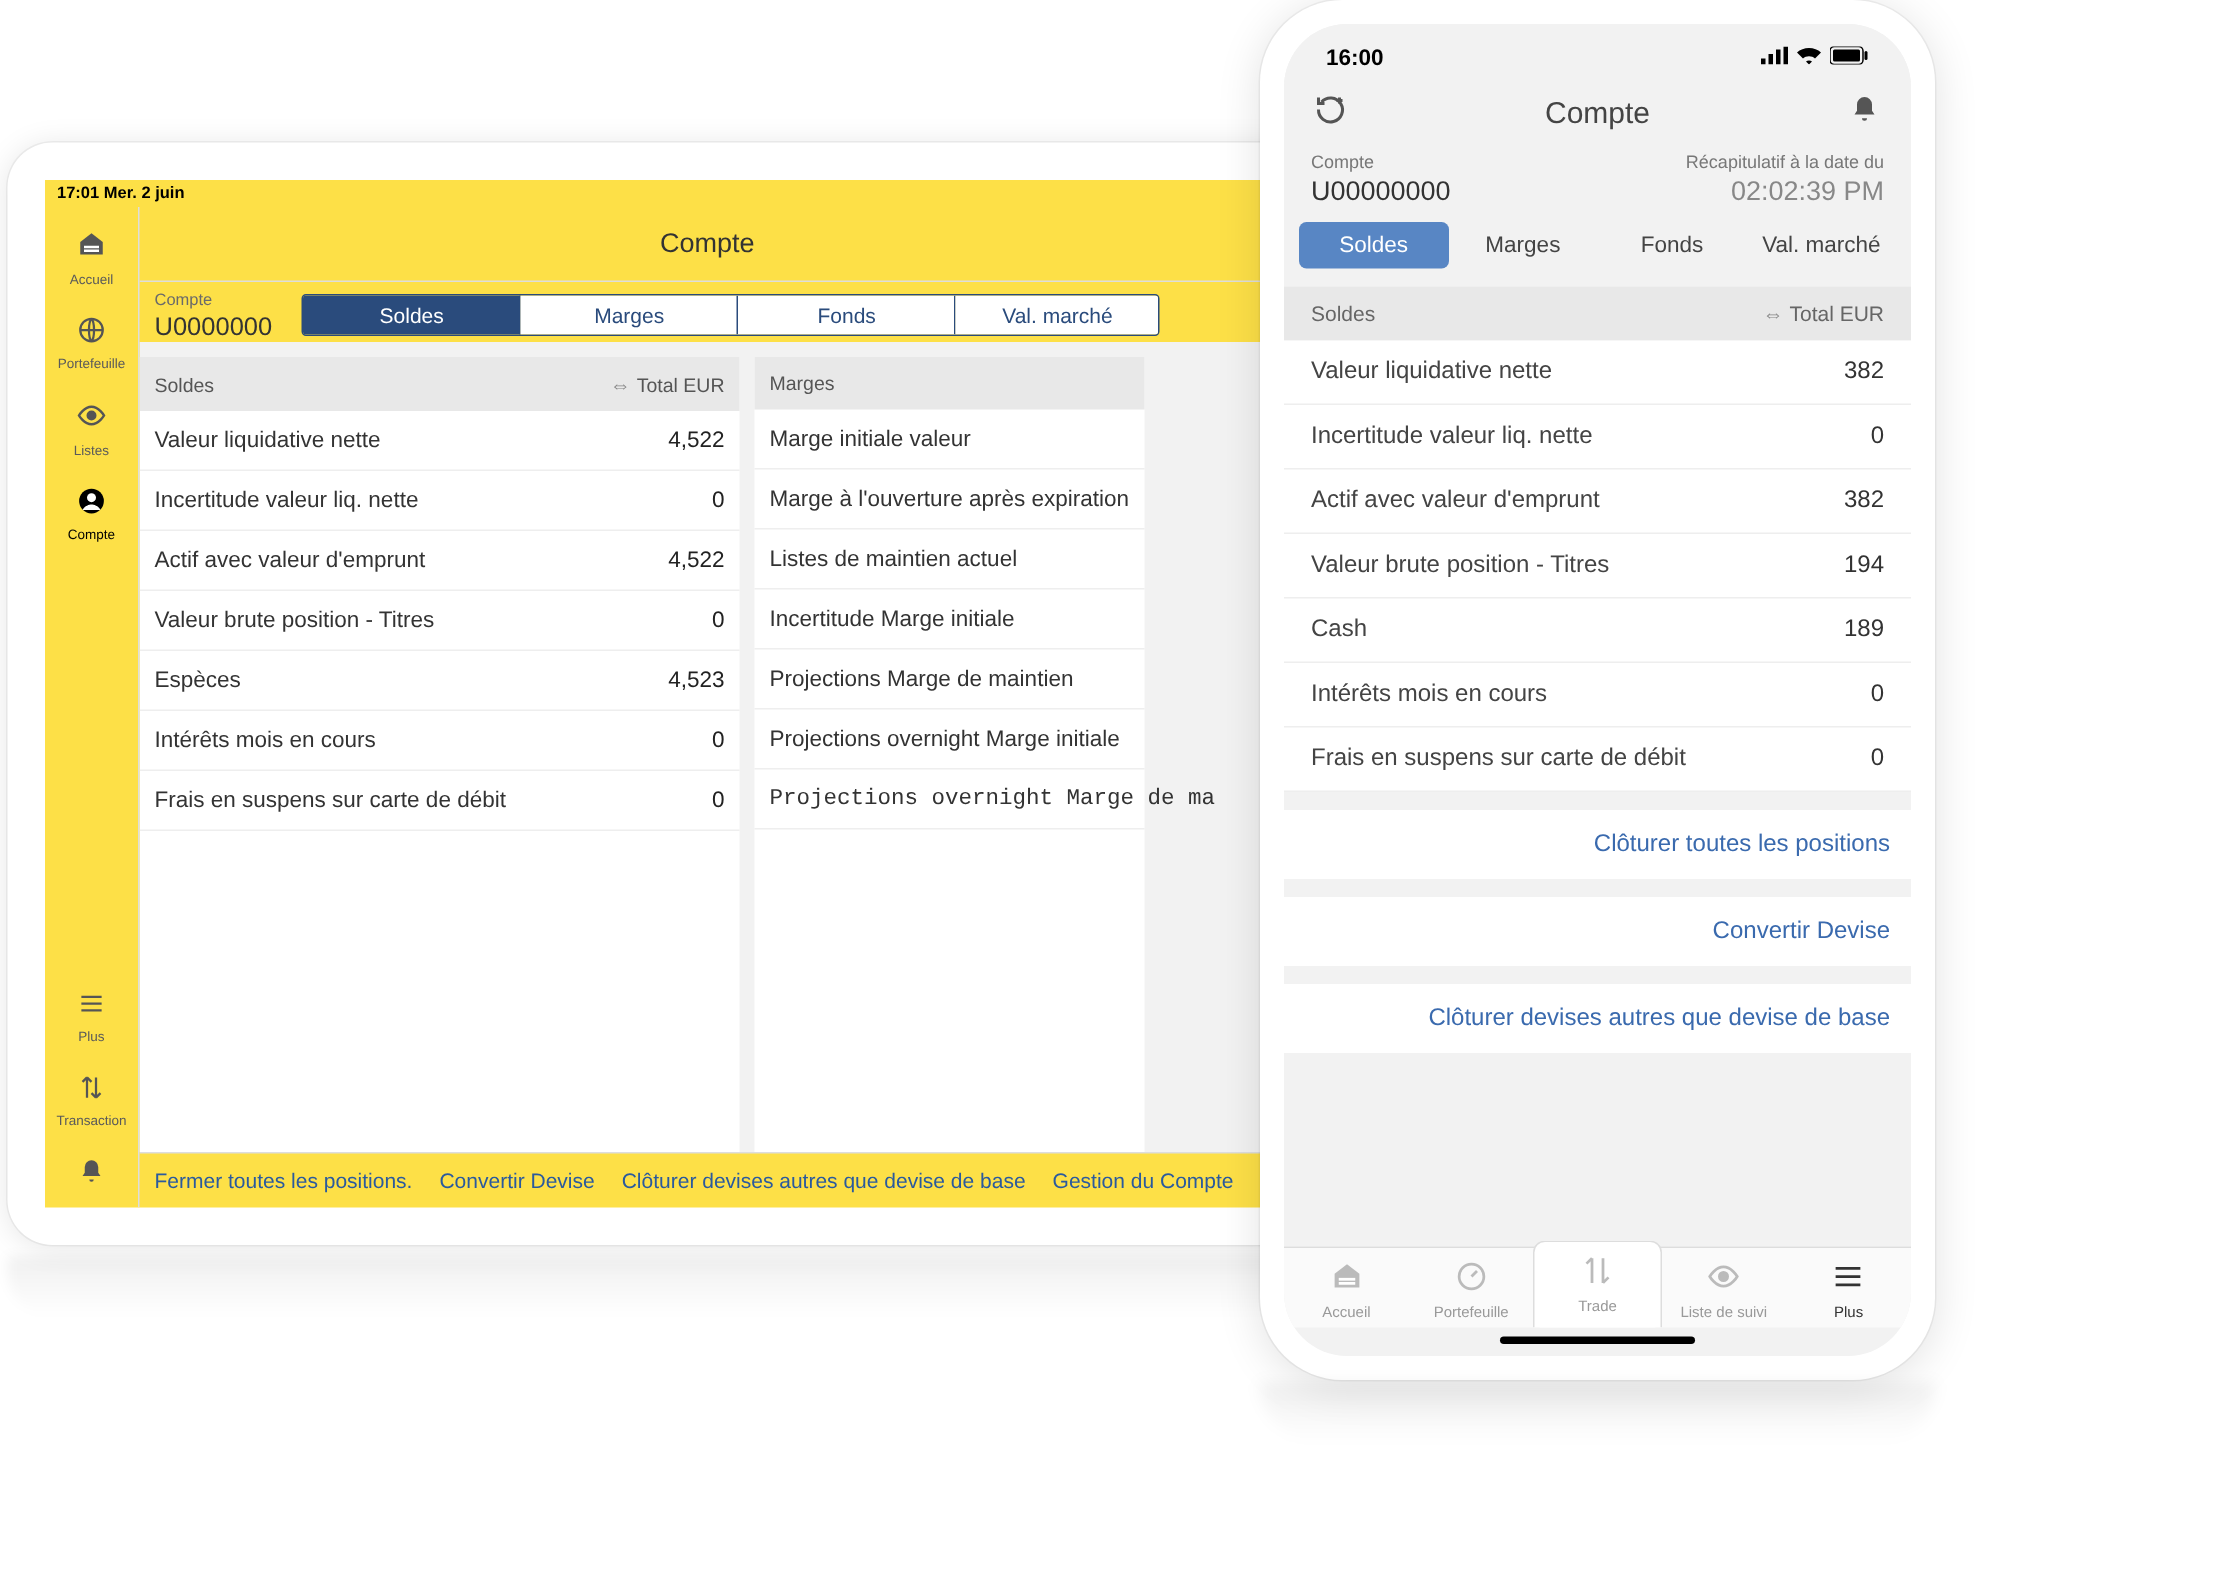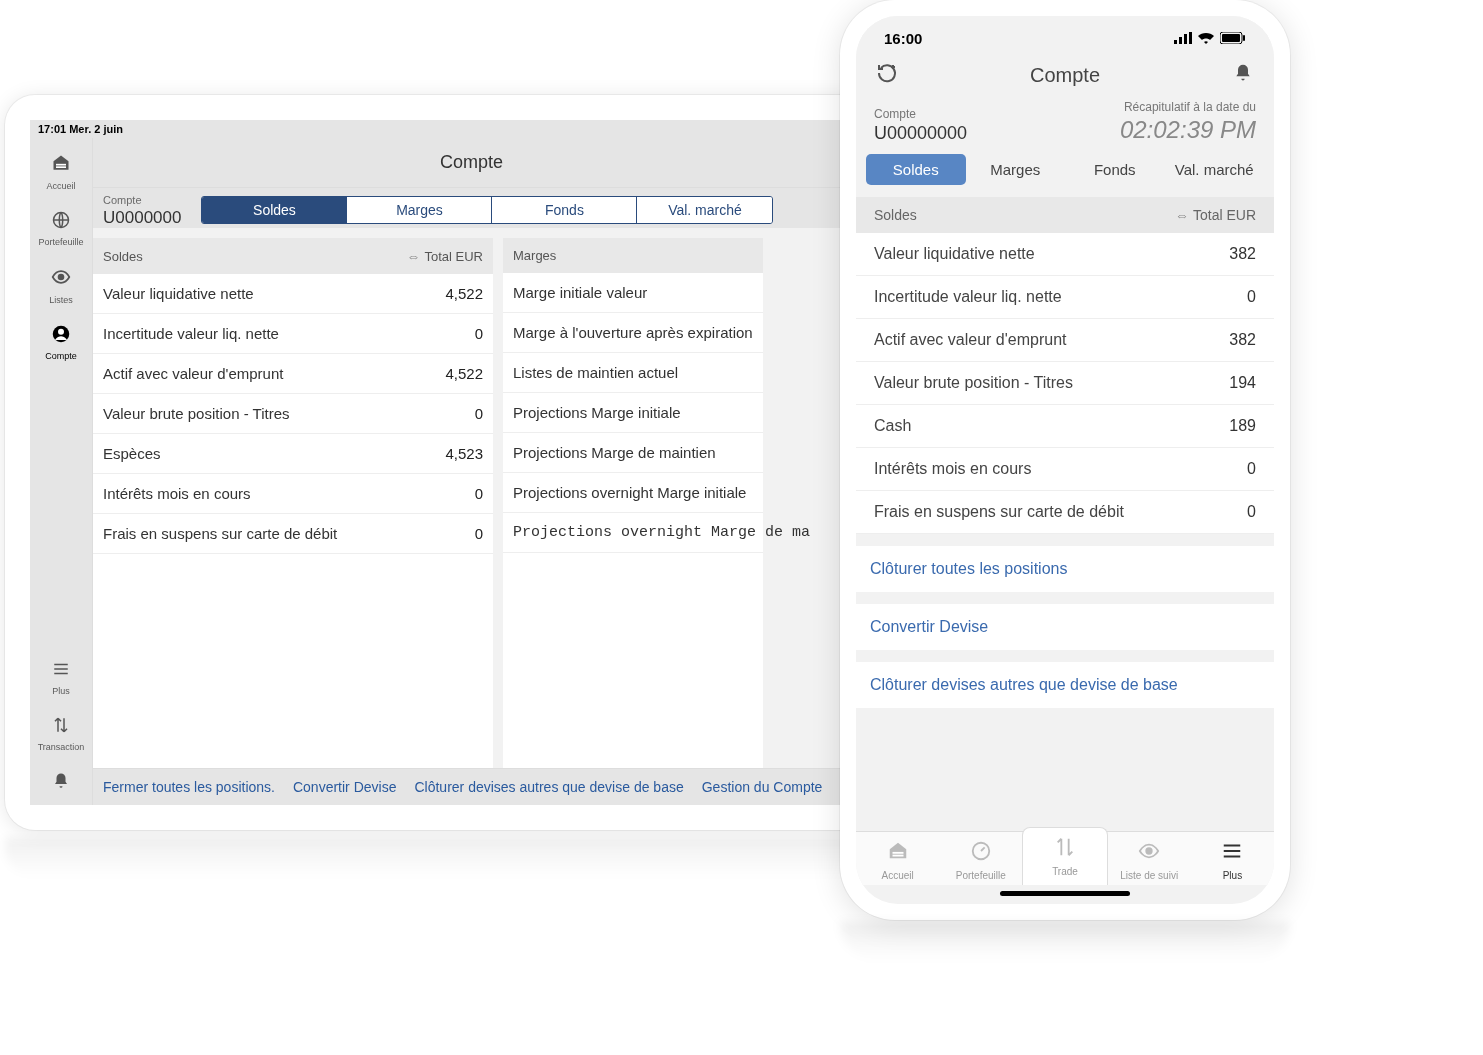--- a/index.html
+++ b/index.html
@@ -13,21 +13,21 @@
     width: 870px;
     height: 735px;
     background: #fff;
     border-radius: 30px;
     box-shadow: 0 2px 20px rgba(0,0,0,0.1), 0 0 0 1px rgba(0,0,0,0.05);
     padding: 25px;
   }
   .tablet-screen {
     width: 100%;
     height: 100%;
-    background: #e5e5e5;
+    background: #fde047;
     display: flex;
     flex-direction: column;
     overflow: hidden;
   }
   .tablet-statusbar {
     font-size: 11px;
     font-weight: 600;
     padding: 3px 8px;
     color: #000;
   }
@@ -184,21 +184,21 @@
     background: #f2f2f2;
     padding: 0 18px 10px 18px;
     display: flex;
     justify-content: space-between;
     align-items: flex-end;
   }
   .phone-account-header .left .small { font-size: 12px; color: #777; }
   .phone-account-header .left .acct { font-size: 18px; color: #333; margin-top: 2px; }
   .phone-account-header .right { text-align: right; }
   .phone-account-header .right .small { font-size: 12px; color: #777; white-space: nowrap; }
-  .phone-account-header .right .time { font-size: 24px; color: #888; margin-top: 2px; font-style: italic; }
+  .phone-account-header .right .time { font-size: 18px; color: #888; margin-top: 2px; }
 
   .phone-seg {
     display: flex;
     padding: 0 10px 12px 10px;
     gap: 0;
     background: #f2f2f2;
   }
   .phone-seg-item {
     flex: 1;
     text-align: center;
@@ -227,21 +227,21 @@
     justify-content: space-between;
     padding: 12px 18px;
     border-bottom: 1px solid #eee;
     font-size: 16px;
     color: #444;
   }
   .phone-row .val { color: #333; }
   .phone-action {
     background: #fff;
     margin-top: 12px;
-    text-align: left;
+    text-align: right;
     padding: 14px;
     font-size: 16px;
     color: #3a6aae;
     cursor: pointer;
   }
   .phone-scroll {
     flex: 1;
     overflow-y: hidden;
   }
   .phone-tabbar {
@@ -422,21 +422,21 @@
             <div class="panel-row">
                 <span>Marge initiale valeur</span>
               </div>
             <div class="panel-row">
                 <span style="white-space:nowrap;">Marge à l'ouverture après expiration</span>
               </div>
             <div class="panel-row">
                 <span>Listes de maintien actuel</span>
               </div>
             <div class="panel-row">
-                <span>Projections Marge initiale</span>
+                <span>Incertitude Marge initiale</span>
               </div>
             <div class="panel-row">
                 <span style="white-space:nowrap;">Projections Marge de maintien</span>
               </div>
             <div class="panel-row">
                 <span style="white-space:nowrap;">Projections overnight Marge initiale</span>
               </div>
             <div class="panel-row">
                 <span style="white-space:nowrap;font-family:Liberation Mono, monospace;">Projections overnight Marge de ma</span>
               </div>

